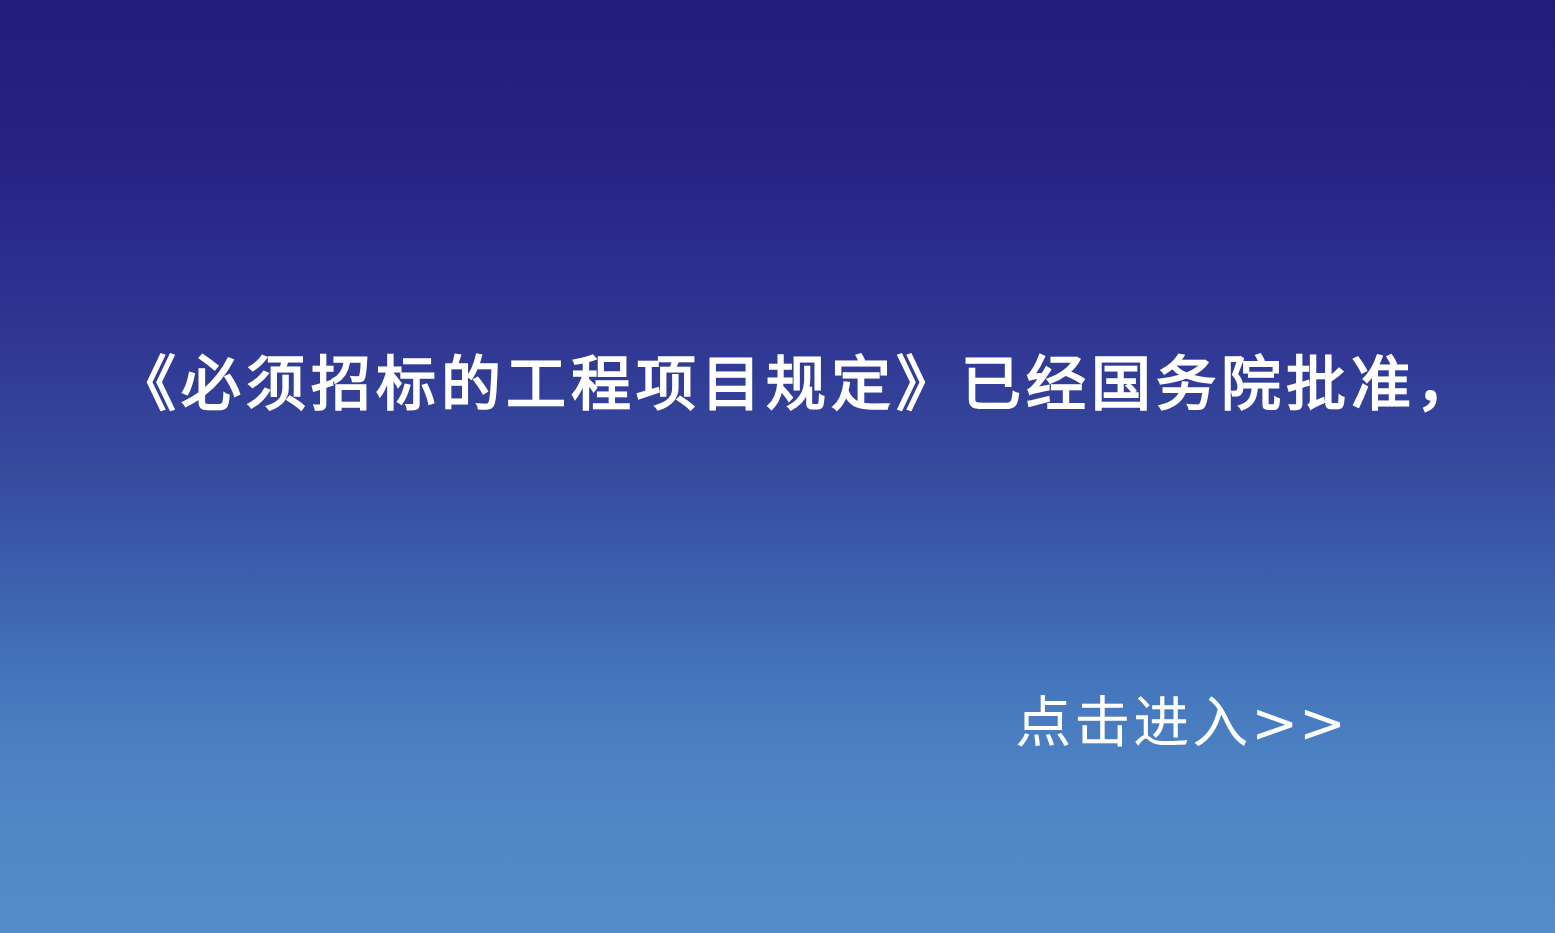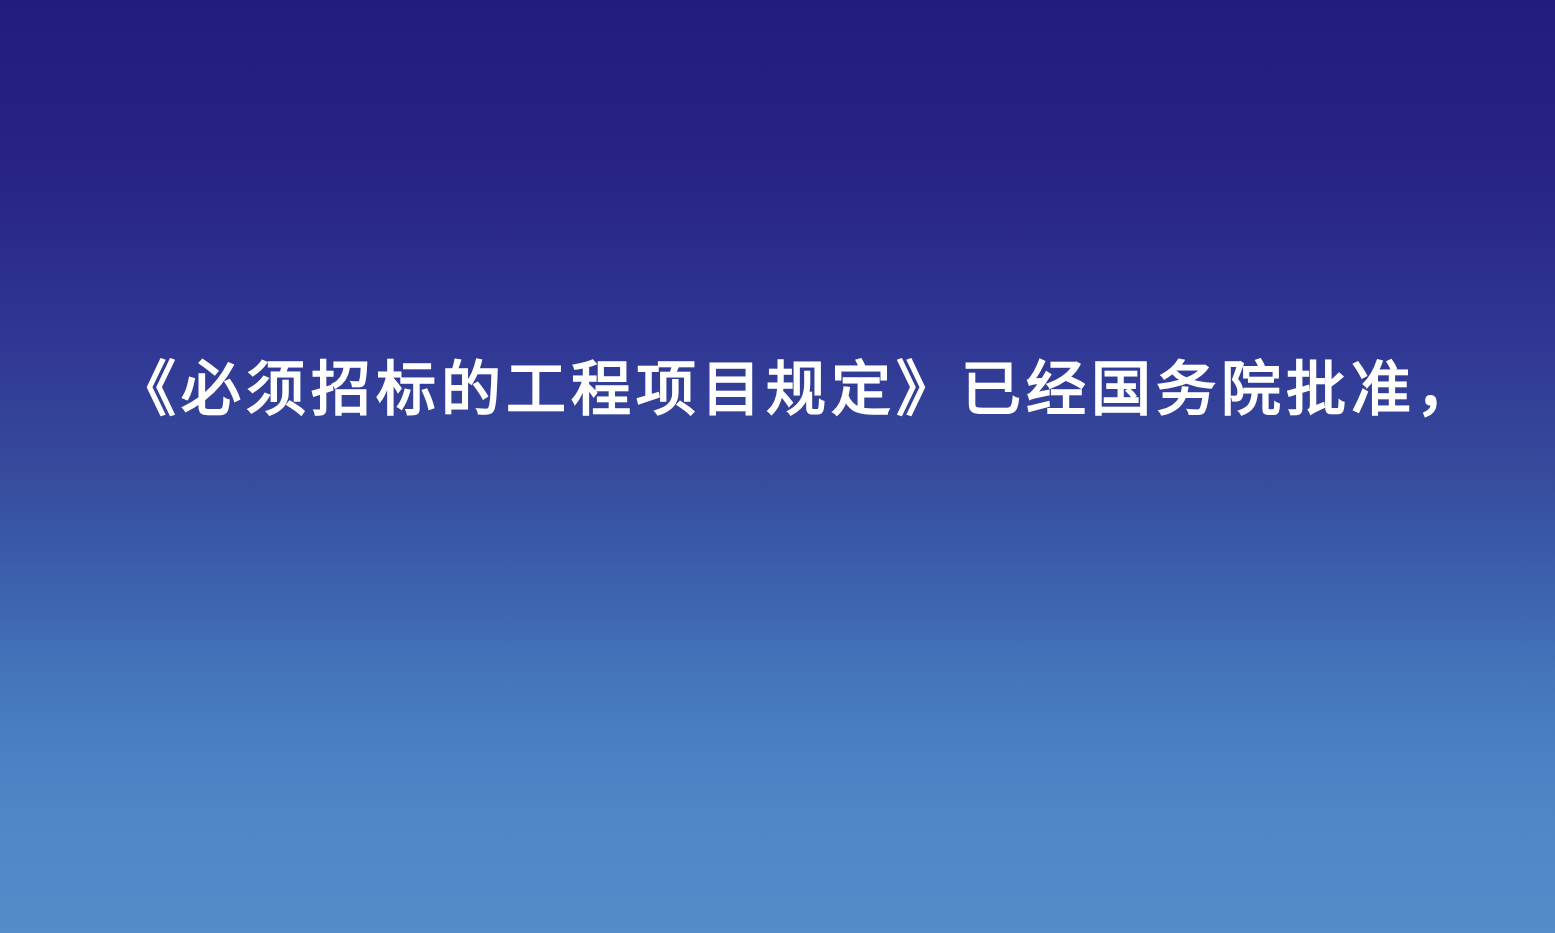--- a/index.html
+++ b/index.html
@@ -48,21 +48,21 @@
     position: absolute;
     left: 0;
     right: 0;
     top: 330px;
     padding: 0 78px 0 78px;
     box-sizing: border-box;
   }
 
   .notice-line {
     color: #ffffff;
-    font-family: Liberation Sans, sans-serif;
+    font-family: Liberation Mono, monospace;
     font-weight: 700;
     font-size: 60px;
     line-height: 120px;
     letter-spacing: 5px;
     white-space: nowrap;
     text-rendering: geometricPrecision;
   }
 
   .notice-line.line-1 {
     padding-left: 38px;
@@ -105,15 +105,18 @@
 </head>
 <body>
 
 <div class="banner">
   <div class="banner-inner">
 
     <div class="notice-body">
       <div class="notice-line line-1">《必须招标的工程项目规定》已经国务院批准，</div>
     </div>
 
+    <div class="cta-row">
+      <span class="cta-link"><span>点击进入</span><span class="cta-chevrons">&gt;&gt;</span></span>
+    </div>
 
   </div>
 </div>
 
 </body></html>

